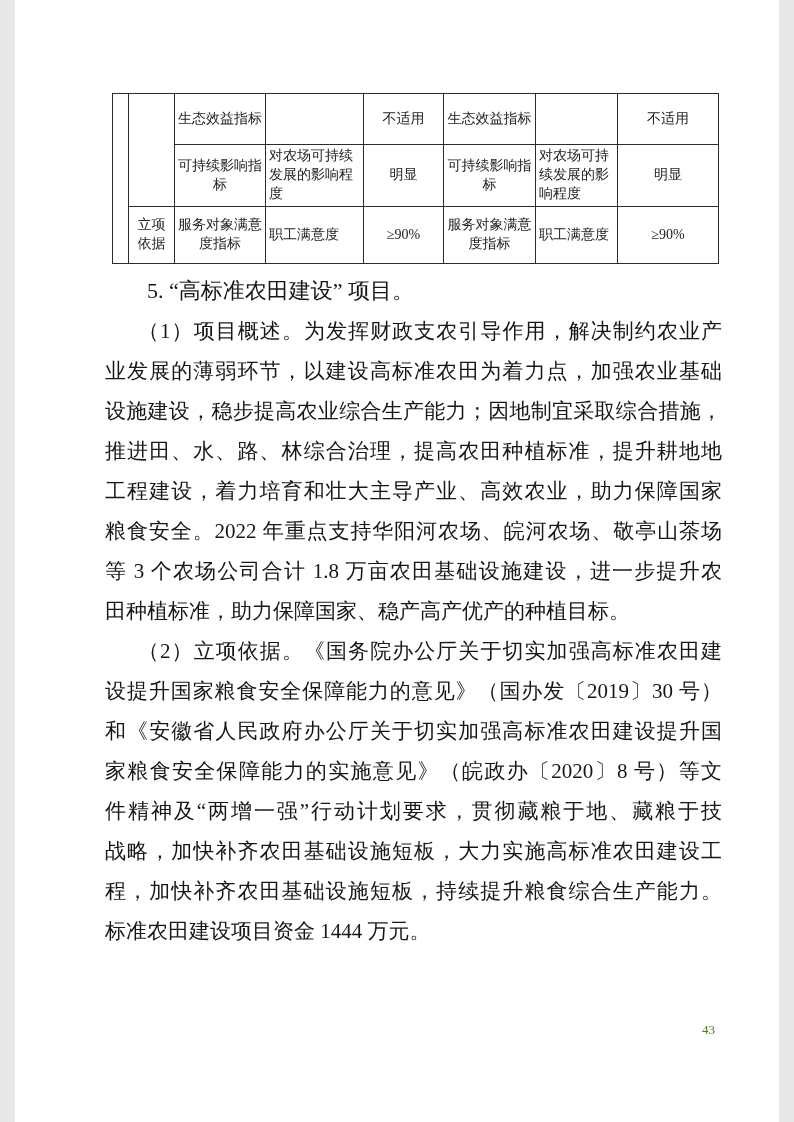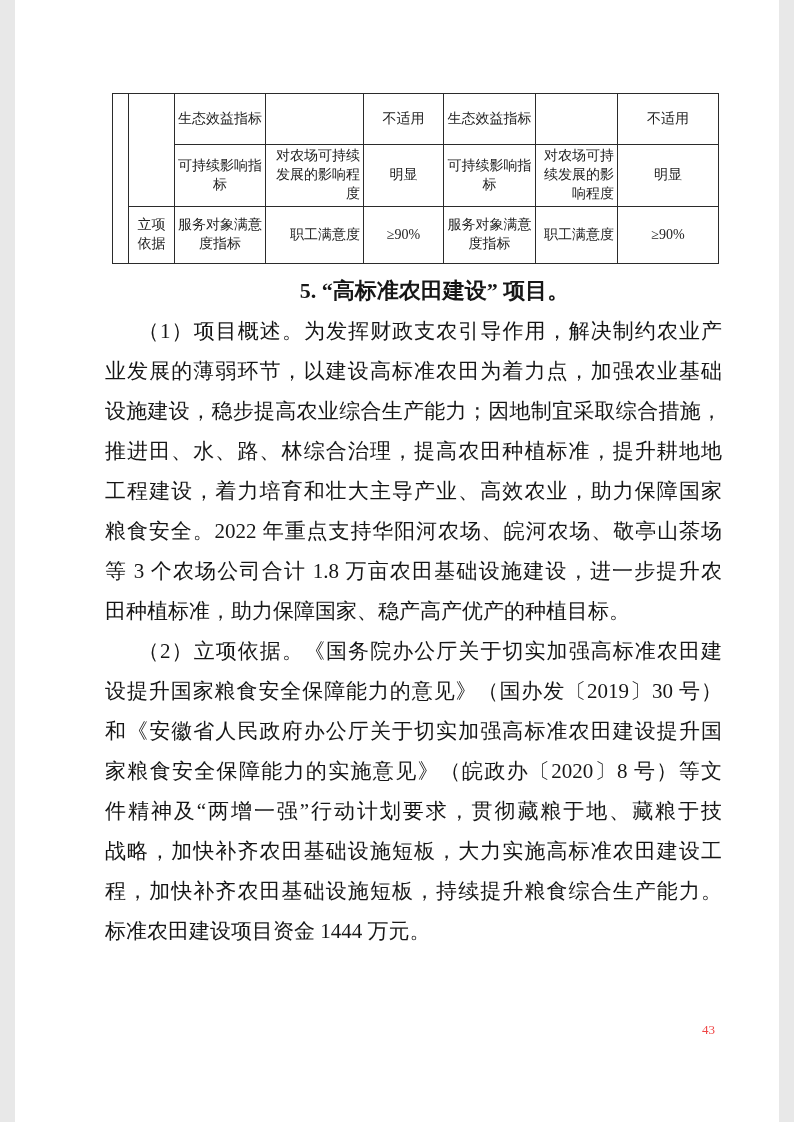--- a/index.html
+++ b/index.html
@@ -26,59 +26,58 @@
   table.indicator td {
     border: 1px solid #2b2b2b;
     font-size: 14px;
     line-height: 1.35;
     text-align: center;
     vertical-align: middle;
     padding: 2px 3px;
     word-break: break-all;
     color: #222;
   }
-  table.indicator td.left { text-align: right; margin-top: 14px; }
+  table.indicator td.left { text-align: left; margin-top: 14px; }
   tr.r1 { height: 51px; }
   tr.r2 { height: 62px; }
   tr.r3 { height: 57px; }
   
   .body-text {
     position: absolute;
     left: 90px;
     top: 271px;
     width: 617px;
   }
   .sec-heading {
     font-size: 22px;
-    font-weight: bold;
+    font-weight: normal;
     line-height: 40px;
     padding-left: 42px;
     white-space: nowrap;
-    text-align: center;
   }
   .line {
     font-size: 21px;
     line-height: 40px;
     text-align: justify;
     text-align-last: justify;
     -moz-text-align-last: justify;
     text-justify: inter-character;
     white-space: nowrap;
   }
   .line.first { padding-left: 33px; }
   .line.last  { text-align-last: left; -moz-text-align-last: left; white-space: normal; }
   
   .page-num {
     position: absolute;
     top: 1022px;
     left: 650px;
     width: 50px;
     text-align: right;
     font-size: 13px;
-    color: #ef4444;
+    color: #4d7c0f;
   }
 </style>
 </head>
 <body>
 
 <div class="page">
 
   <table class="indicator">
     <colgroup>
       <col style="width:16px">

